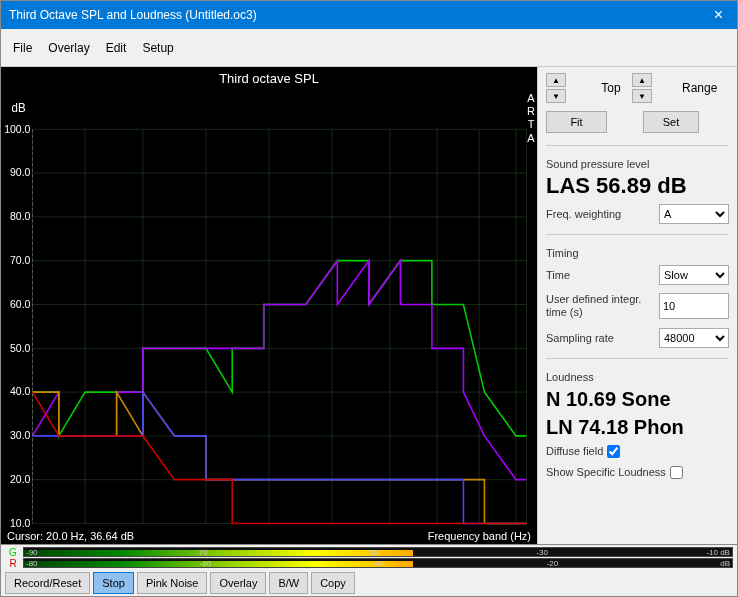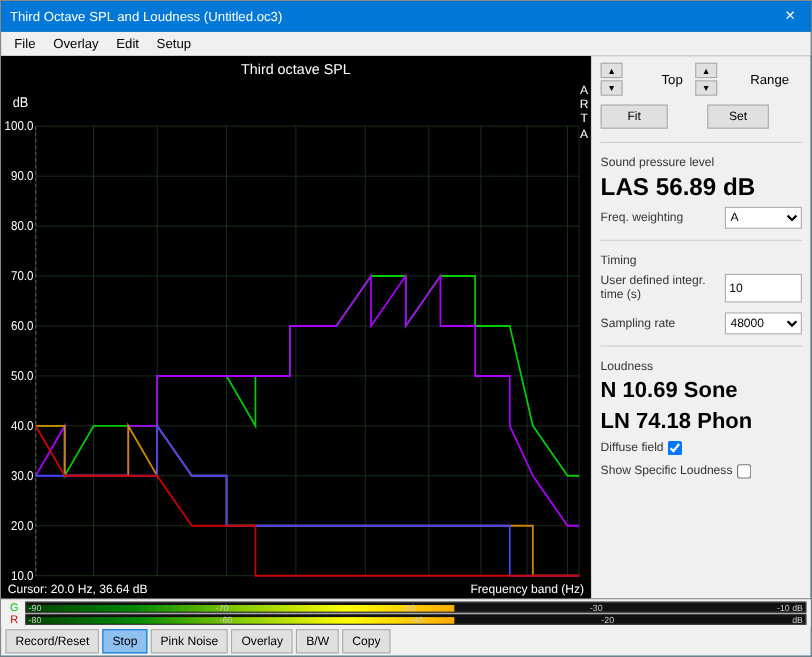--- a/index.html
+++ b/index.html
@@ -8,21 +8,21 @@
       height: 597px;
       font-family: 'Segoe UI', Arial, sans-serif;
       font-size: 12px;
       background: #f0f0f0;
       overflow: hidden;
     }
     .window {
       width: 738px;
       height: 597px;
       border: 1px solid #888;
-      background: #0c4a6e;
+      background: #bef264;
       display: flex;
       flex-direction: column;
     }
     .title-bar {
       background: #0078d7;
       color: white;
       height: 28px;
       display: flex;
       align-items: center;
       padding: 0 8px;
@@ -34,21 +34,21 @@
     .title-bar-close {
       background: none;
       border: none;
       color: white;
       font-size: 16px;
       cursor: pointer;
       padding: 2px 6px;
     }
     .menu-bar {
       background: #f0f0f0;
-      height: 22px;
+      height: 38px;
       display: flex;
       align-items: center;
       border-bottom: 1px solid #ccc;
       padding: 0 4px;
     }
     .menu-item {
       padding: 2px 8px;
       cursor: pointer;
       font-size: 12px;
     }
@@ -376,20 +376,27 @@
           <option>B</option>
           <option>C</option>
           <option>Z</option>
         </select>
       </div>
 
       <hr class="divider">
 
       <div class="section-label">Timing</div>
       <div class="row-control">
+        <span class="row-label">Time</span>
+        <select class="combo-box">
+          <option>Slow</option>
+          <option>Fast</option>
+        </select>
+      </div>
+      <div class="row-control">
         <span class="row-label" style="max-width:100px; line-height:1.2;">User defined integr. time (s)</span>
         <input class="text-input" type="text" value="10" style="">
       </div>
       <div class="row-control">
         <span class="row-label">Sampling rate</span>
         <select class="combo-box">
           <option>48000</option>
           <option>44100</option>
         </select>
       </div>

